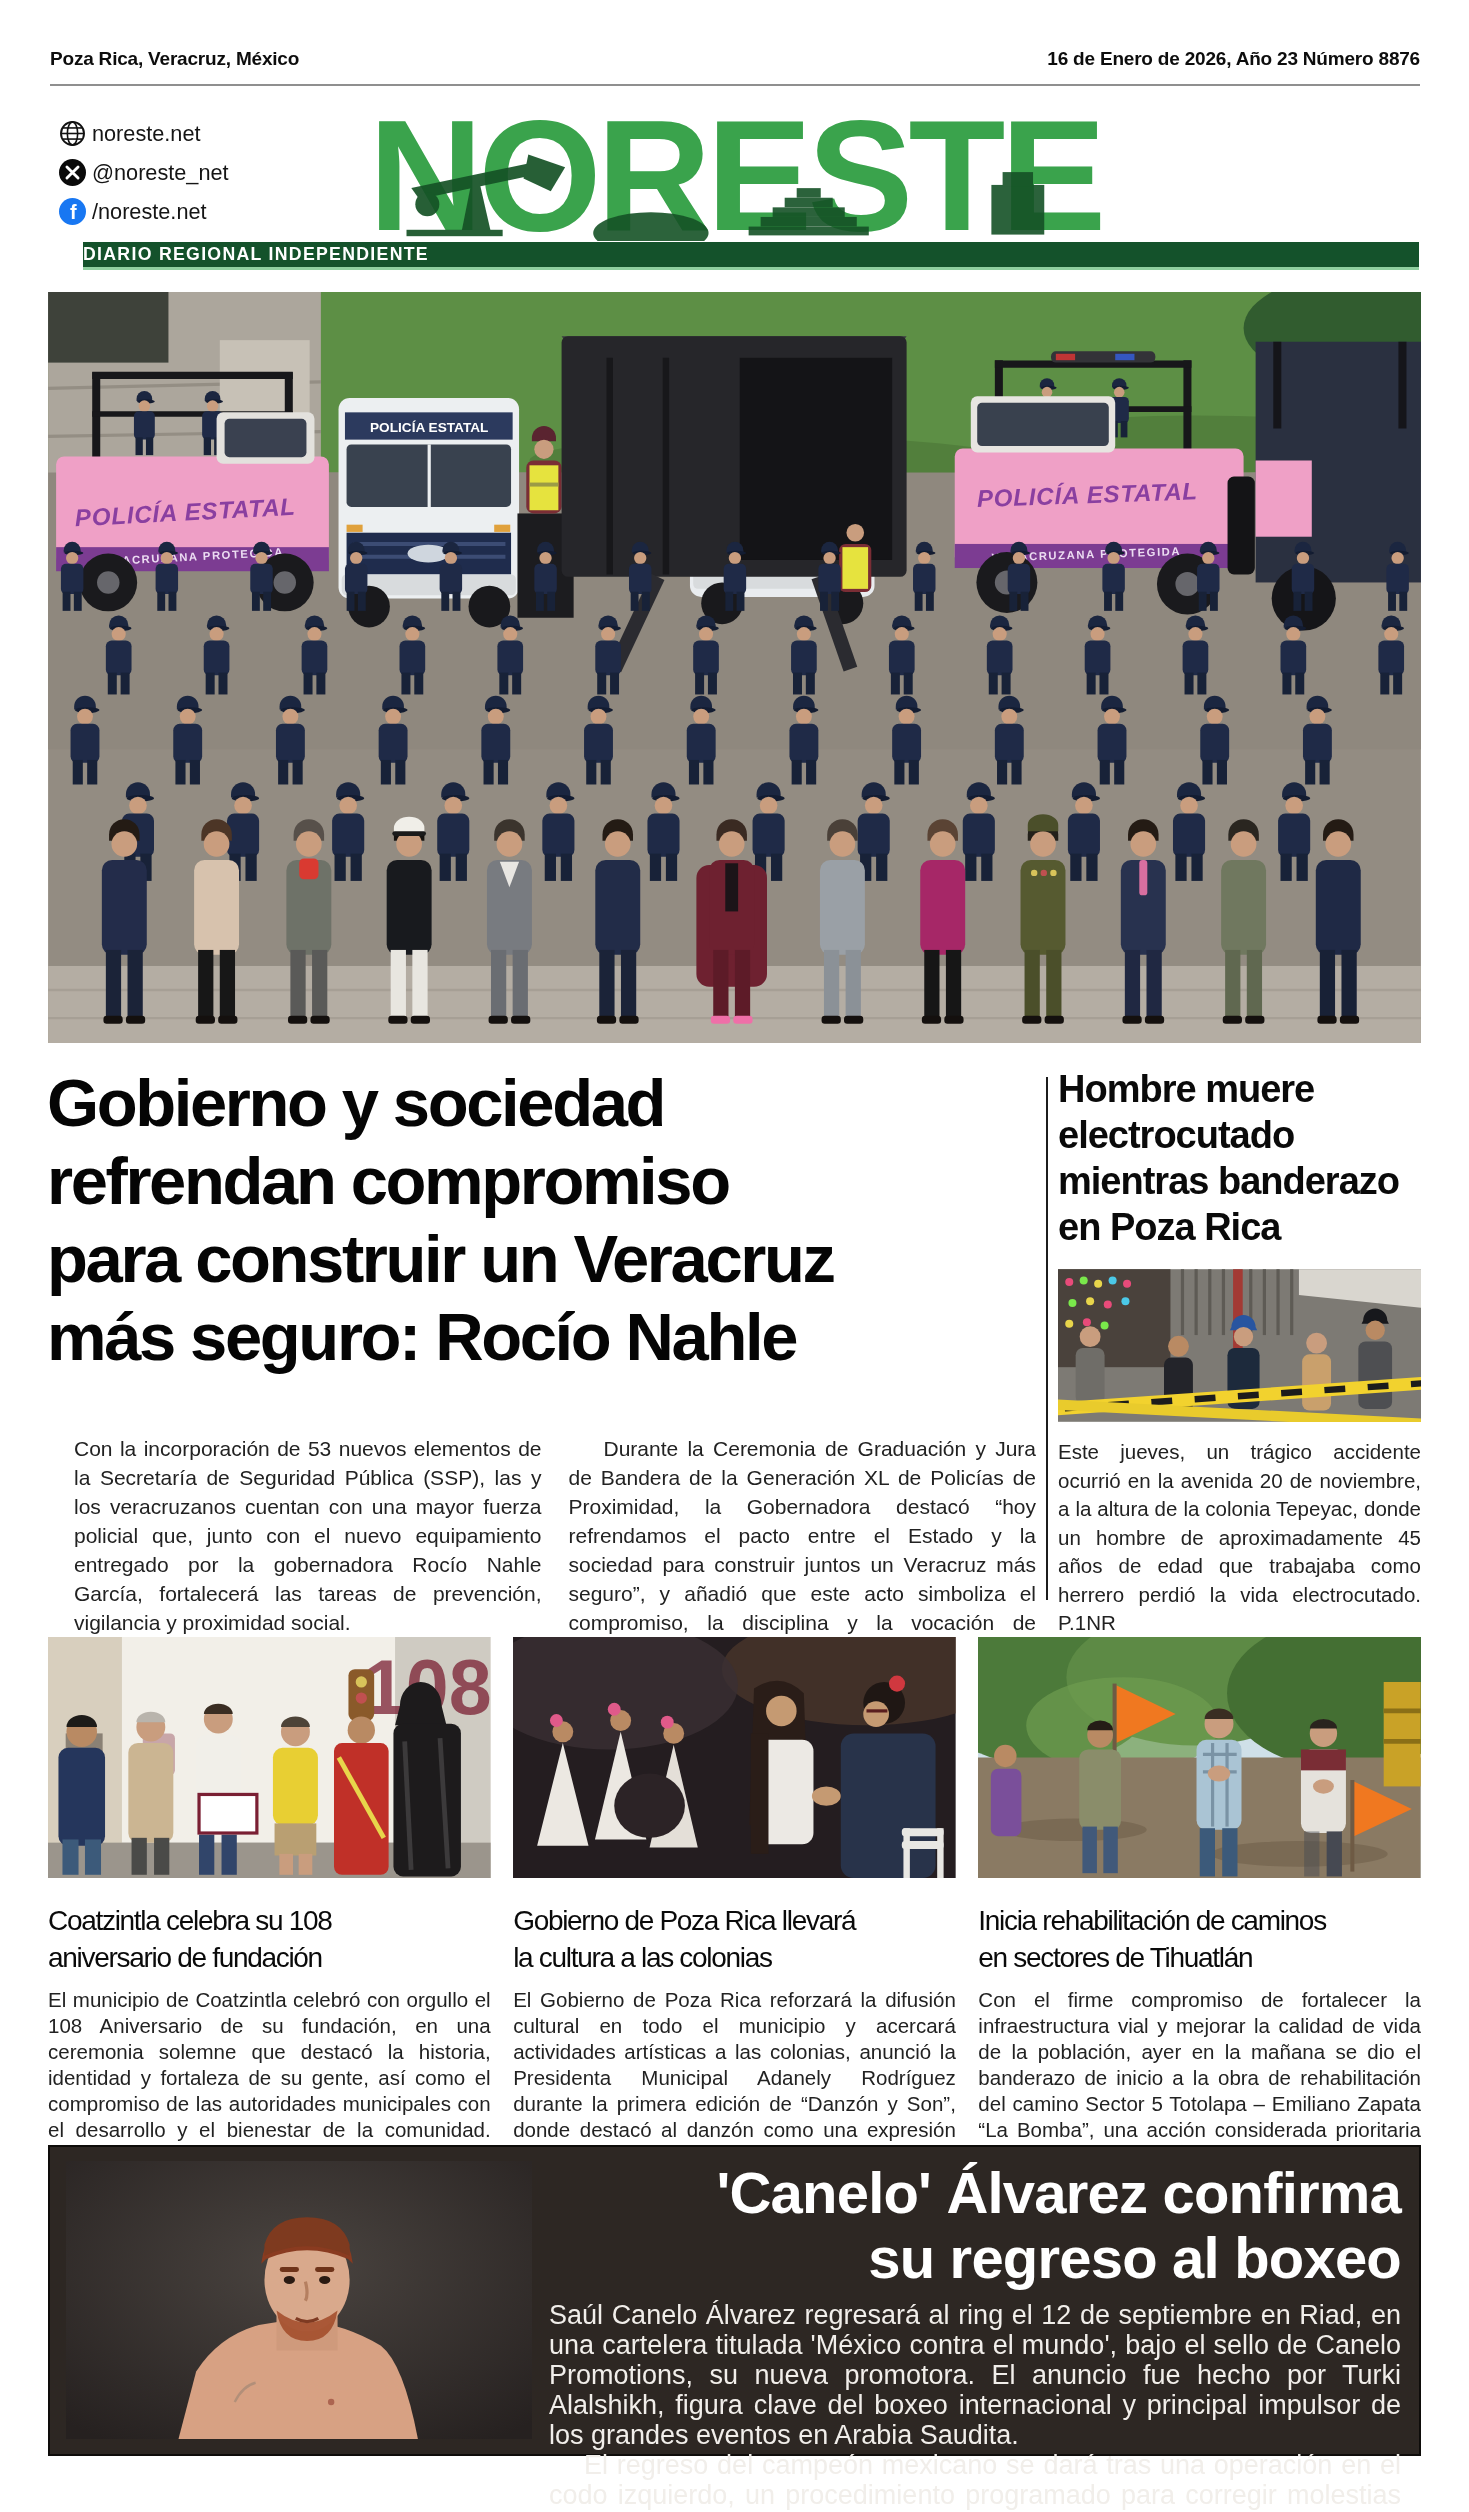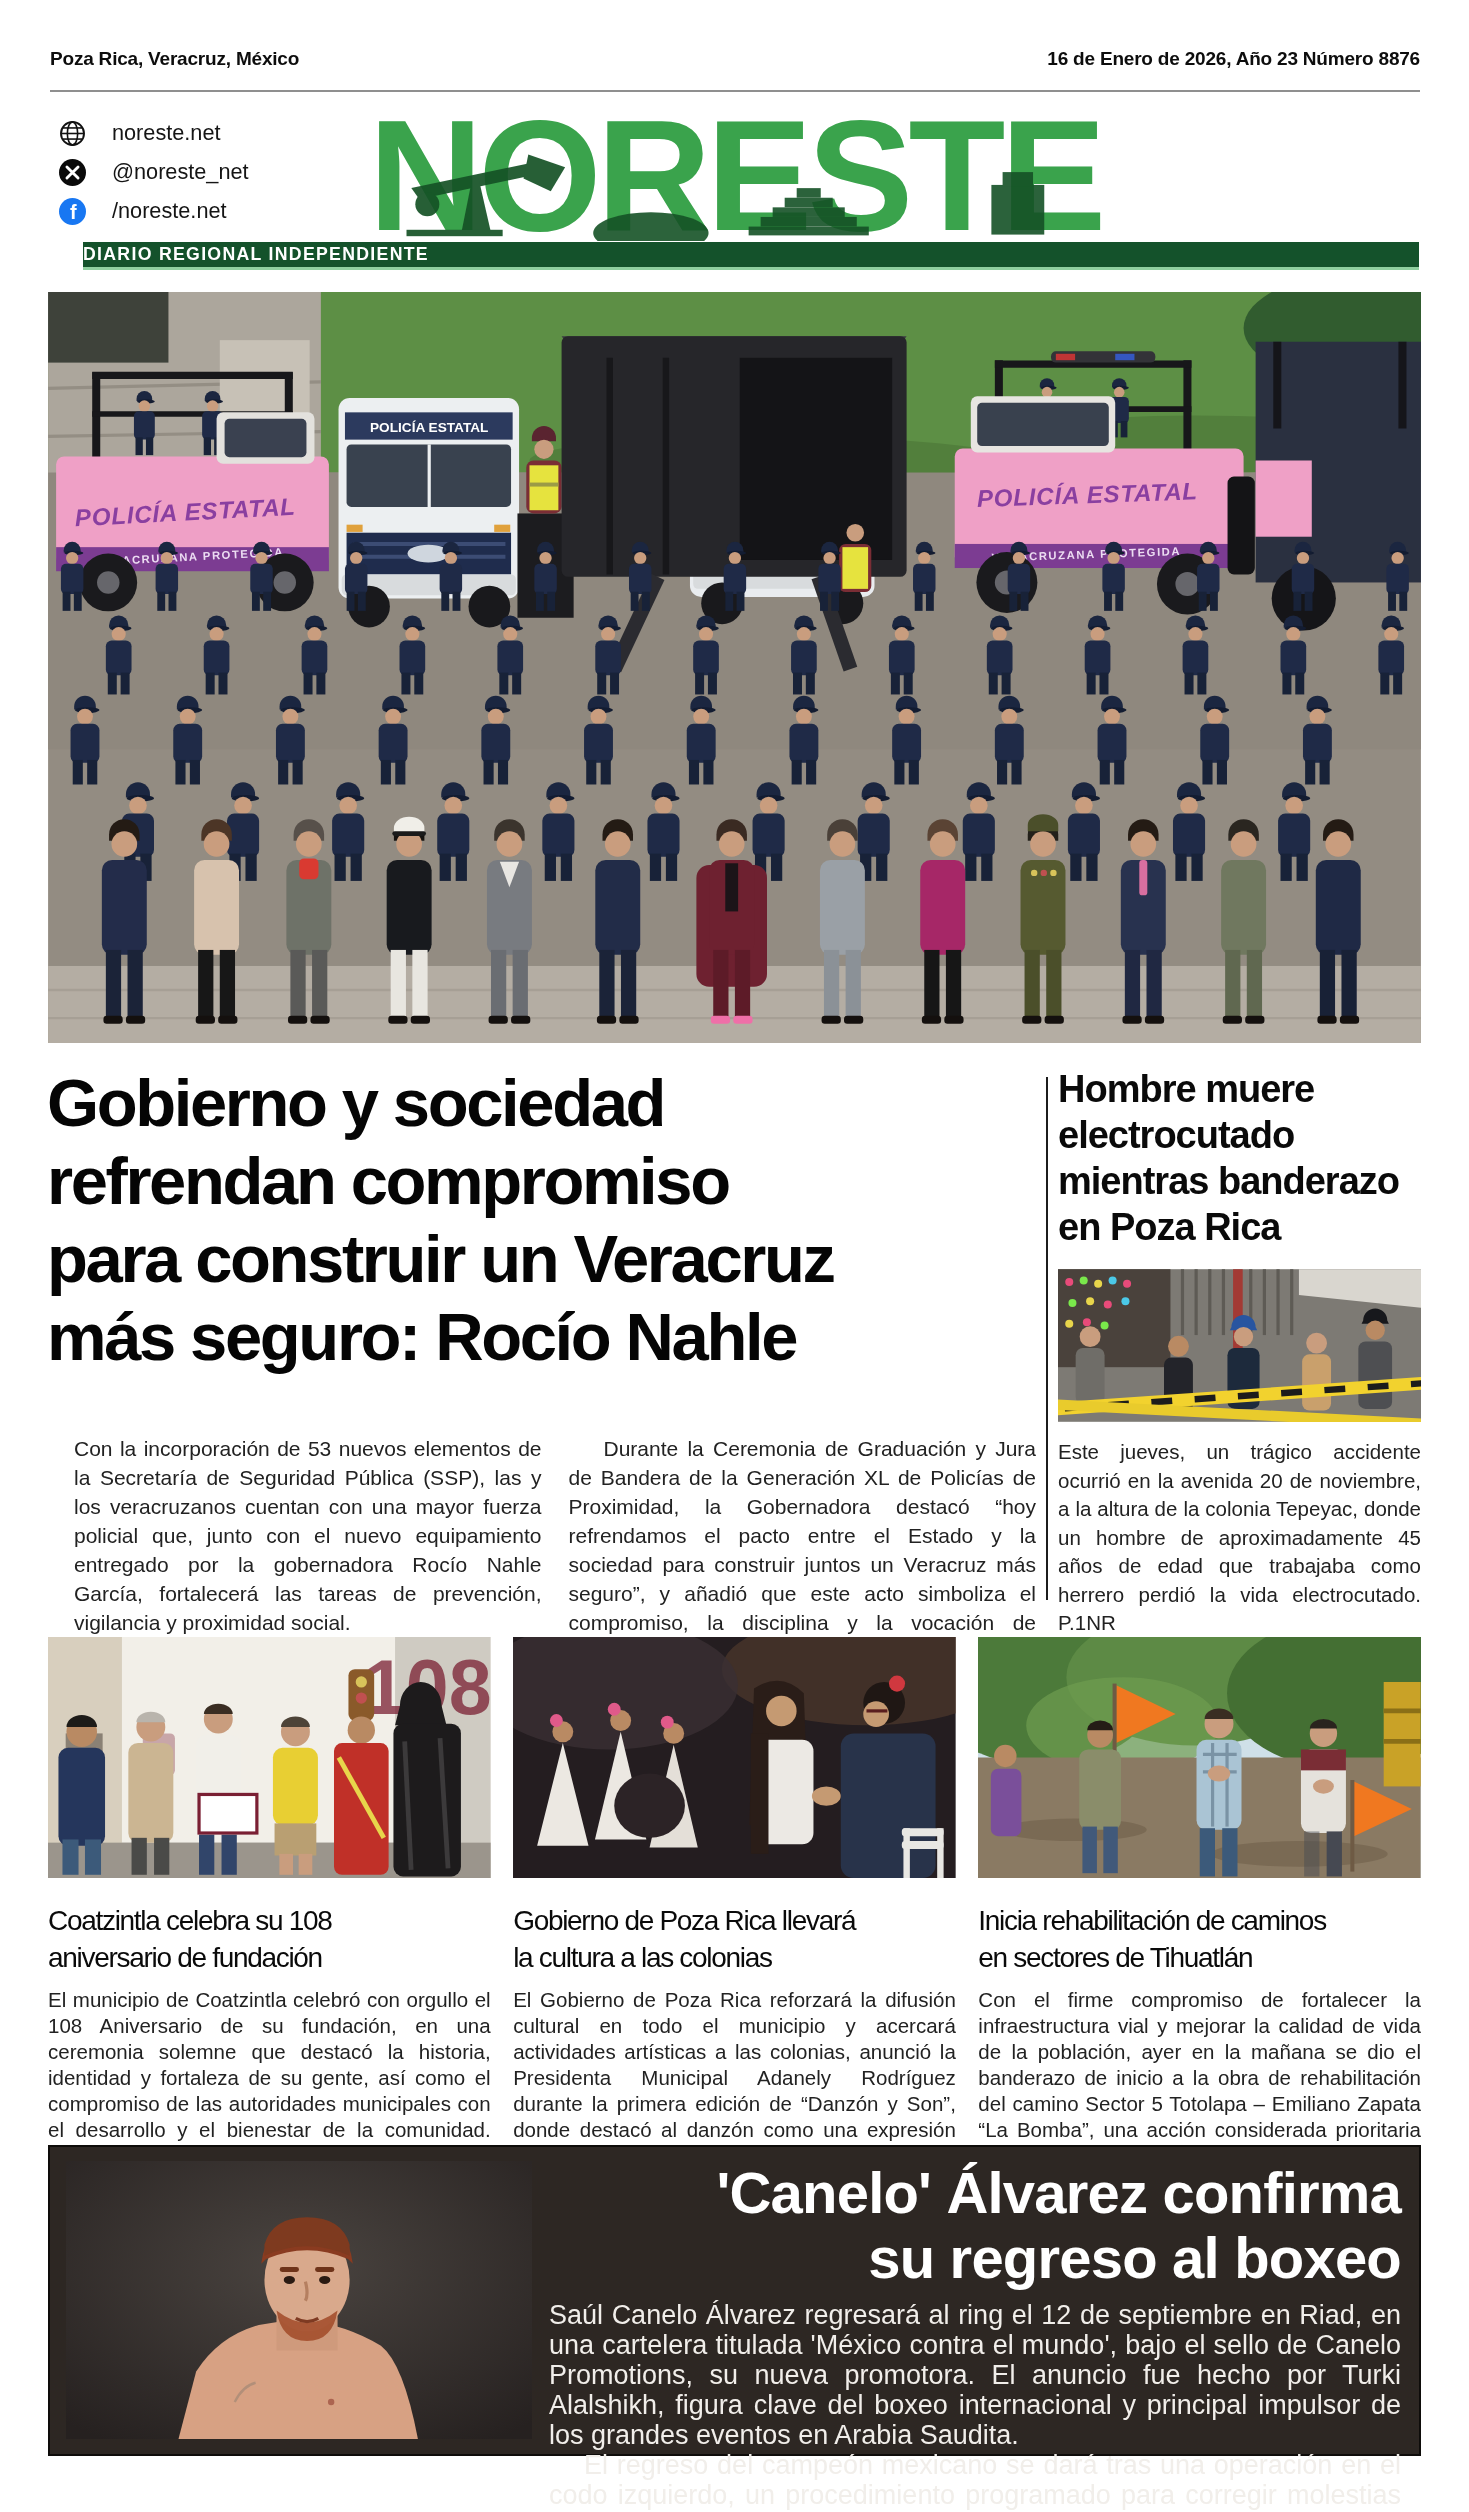--- a/index.html
+++ b/index.html
@@ -3,25 +3,25 @@
 <meta charset="utf-8">
 <style>
   html,body{margin:0;padding:0;background:#e9e9e9}
   #page{position:relative;width:1470px;height:2512px;margin:0 auto;background:#ffffff;
         font-family:"Liberation Sans",sans-serif;color:#111;overflow:hidden}
   svg{display:block;font-family:"Liberation Sans",sans-serif}
 
   
   .topbar{position:absolute;left:50px;right:50px;top:48px;display:flex;justify-content:space-between;
           align-items:flex-end;font-size:19px;font-weight:700;letter-spacing:-0.2px;color:#0d0d0d;
-          padding-bottom:20px;border-bottom:2.4px solid #8f8f8f}
+          padding-bottom:14px;border-bottom:2.4px solid #8f8f8f}
 
   
   .social{position:absolute;left:59px;top:120px;display:flex;flex-direction:column;gap:12px;font-size:21.7px;color:#151515}
-  .social-item{display:flex;gap:26px;cursor:pointer}
+  .social-item{display:flex;align-items:center;gap:6px;cursor:pointer}
   .logo{position:absolute;left:50%;top:108px;transform:translateX(-50%)}
   .tagbar{position:absolute;left:83px;right:51px;top:242px;height:25px;line-height:25px;background:#14522b;
           border-bottom:3.2px solid #8fcf9f;color:#fff;font-weight:700;font-size:17.7px;letter-spacing:1.3px}
 
   
   .mainphoto{position:absolute;left:48px;top:292px;width:1373px;height:751px}
 
   
   .lead-hl{position:absolute;left:47px;top:1064px;width:1003px;font-size:67px;line-height:78px;font-weight:700;
            letter-spacing:-2.4px;color:#050505}

